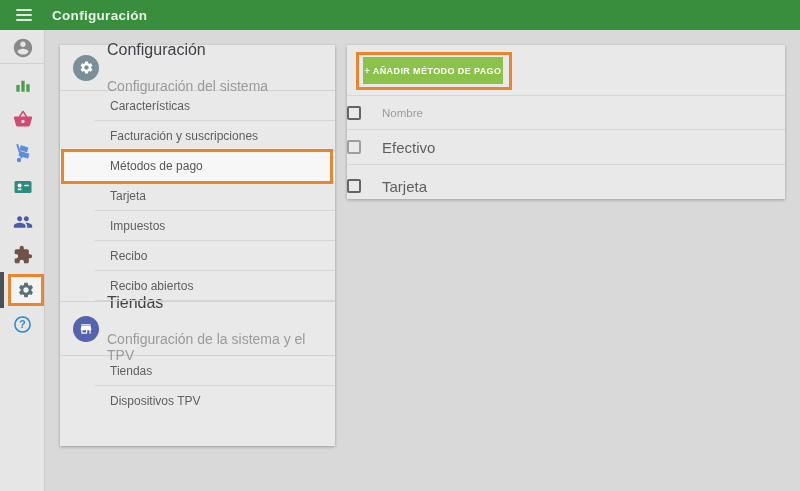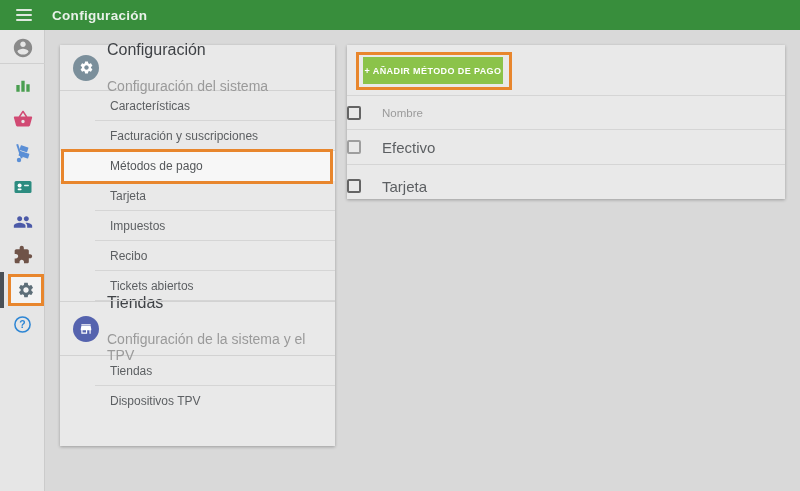--- a/index.html
+++ b/index.html
@@ -150,21 +150,21 @@
       <div class="sh-sub">Configuración del sistema</div>
     </div>
   </div>
 
   <div class="menu-item">Características</div>
   <div class="menu-item">Facturación y suscripciones</div>
   <div class="menu-item selected">Métodos de pago</div>
   <div class="menu-item">Tarjeta</div>
   <div class="menu-item">Impuestos</div>
   <div class="menu-item">Recibo</div>
-  <div class="menu-item">Tickets abiertos</div>
+  <div class="menu-item">Recibo abiertos</div>
 
   <div class="section-header second">
     <div class="circle-icon circle-store">
       <svg width="14" height="14" viewBox="0 0 24 24">
         <path fill="#ffffff" d="M20 4H4v2h16V4zm1 10v-2l-1-5H4l-1 5v2h1v6h10v-6h4v6h2v-6h1zm-9 4H6v-4h6v4z"></path>
       </svg>
     </div>
     <div>
       <div class="sh-title">Tiendas</div>
       <div class="sh-sub">Configuración de la sistema y el TPV</div>

